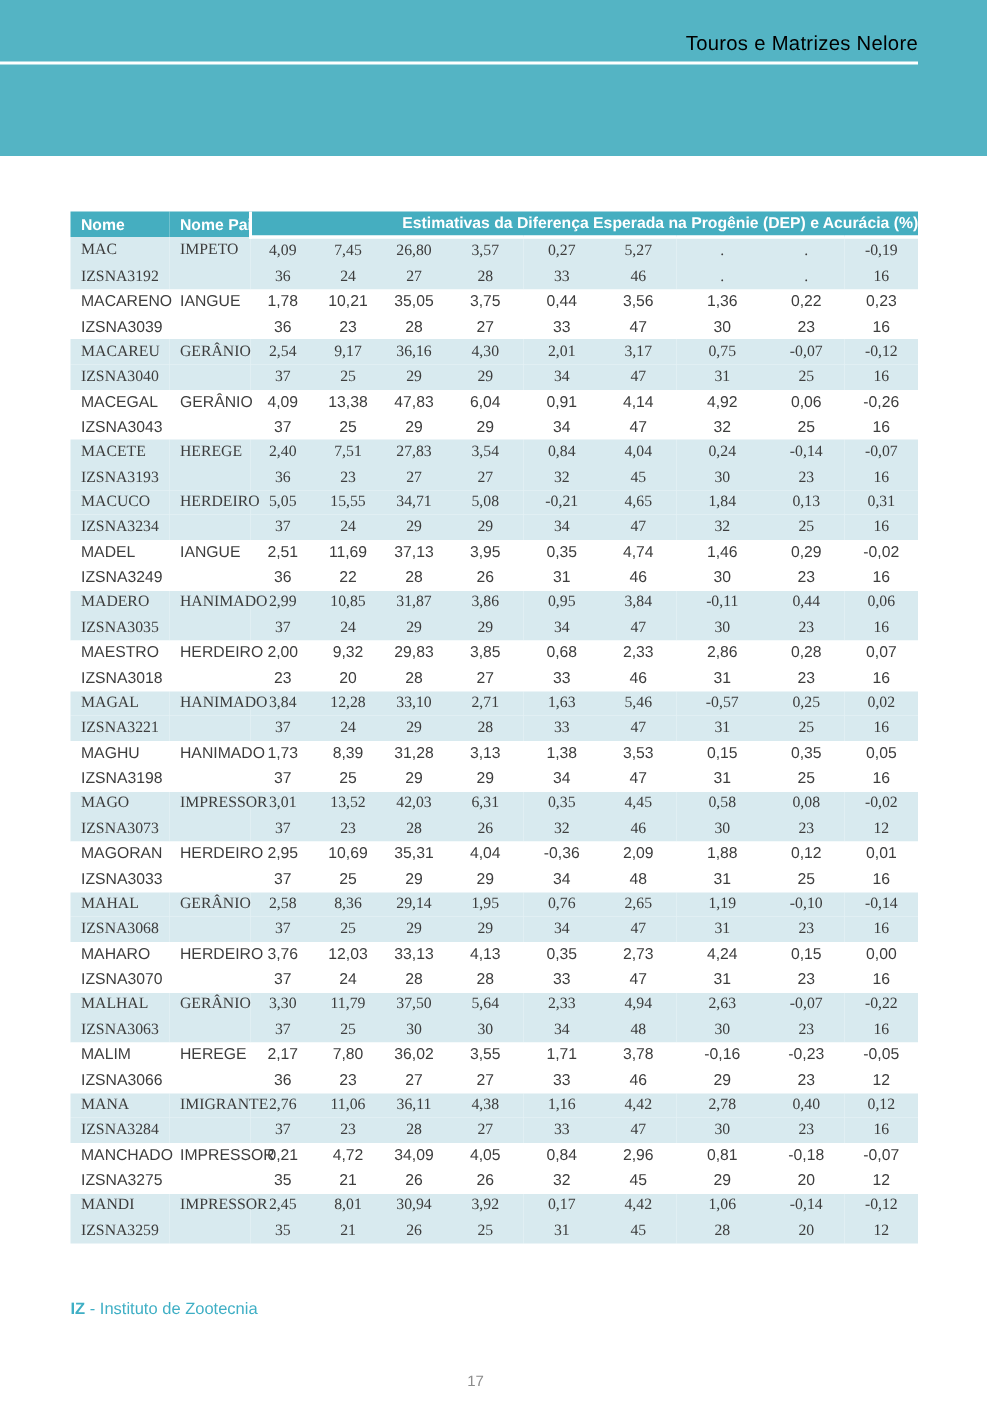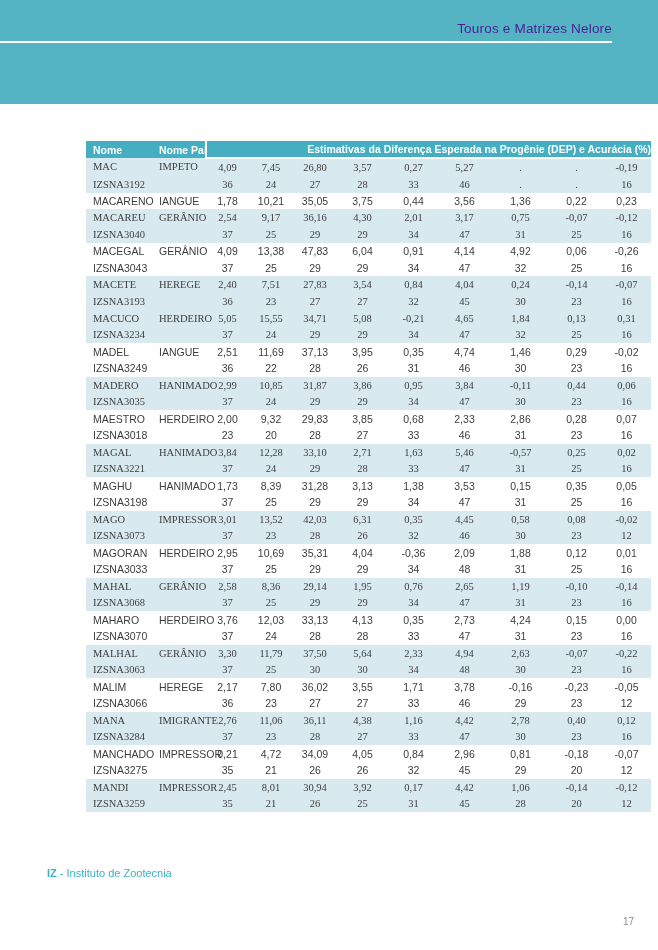--- a/index.html
+++ b/index.html
@@ -4,44 +4,44 @@
 <style>
   html,body{margin:0;padding:0;}
   body{
     width:658px;height:950px;position:relative;background:#ffffff;
     font-family:"Liberation Sans", sans-serif;overflow:hidden;
   }
   
   .band{position:absolute;left:0;top:0;width:658px;height:104px;background:#54b4c4;}
   .band-rule{position:absolute;left:0;top:41px;width:612px;height:2px;background:#ffffff;}
   .band-title{
-    position:absolute;top:21px;right:46px;color:#4c1d95;
+    position:absolute;top:21px;right:46px;color:#000000;
     font-size:13.5px;font-weight:400;letter-spacing:.2px;white-space:nowrap;
   }
   
   .table-wrap{position:absolute;left:47px;top:141px;width:565px;}
-  table{border-collapse:collapse;table-layout:fixed;width:565px;margin-left:39px;}
+  table{border-collapse:collapse;table-layout:fixed;width:565px;}
   thead th{
     background:#45aec0;color:#ffffff;font-weight:bold;font-size:10.5px;
     padding:0;height:16px;vertical-align:middle;white-space:nowrap;
   }
   th.group{border-left:2px solid #ffffff;border-bottom:2px solid #ffffff;text-align:right;}
   th.c-name,th.c-sire,td.c-name,td.c-sire{text-align:left;padding-left:7px;}
   th.metric{text-align:center;}
   th.metric.sep{border-left:2px solid #ffffff;}
   tbody td{
     font-size:10.5px;color:#3d3d3d;height:16.75px;padding:0;
     text-align:center;vertical-align:middle;white-space:nowrap;
   }
   tr.band-a{background:#d8eaef;font-family:Liberation Serif, serif;}
   tr.band-b{background:#ffffff;}
   
   .footer-left{position:absolute;left:47px;top:867px;font-size:11px;color:#3fafc5;white-space:nowrap;}
   .footer-left .iz{font-weight:bold;}
-  .page-num{position:absolute;left:0;top:916px;width:634px;text-align:right;font-size:10px;color:#8b8b8b;}
+  .page-num{position:absolute;left:0;top:916px;width:634px;text-align:center;font-size:10px;color:#8b8b8b;}
 </style>
 </head>
 <body>
 
 <div class="band">
   <span class="band-title">Touros e Matrizes Nelore</span>
   <div class="band-rule"></div>
 </div>
 
 <div class="table-wrap">
@@ -99,20 +99,33 @@
           <td>1,78</td>
           <td>10,21</td>
           <td>35,05</td>
           <td>3,75</td>
           <td>0,44</td>
           <td>3,56</td>
           <td>1,36</td>
           <td>0,22</td>
           <td>0,23</td>
         </tr>
+        <tr class="acc-row band-b">
+          <td class="c-name">IZSNA3039</td>
+          <td class="c-sire"></td>
+          <td>36</td>
+          <td>23</td>
+          <td>28</td>
+          <td>27</td>
+          <td>33</td>
+          <td>47</td>
+          <td>30</td>
+          <td>23</td>
+          <td>16</td>
+        </tr>
         <tr class="dep-row band-a">
           <td class="c-name">MACAREU</td>
           <td class="c-sire">GERÂNIO</td>
           <td>2,54</td>
           <td>9,17</td>
           <td>36,16</td>
           <td>4,30</td>
           <td>2,01</td>
           <td>3,17</td>
           <td>0,75</td>

